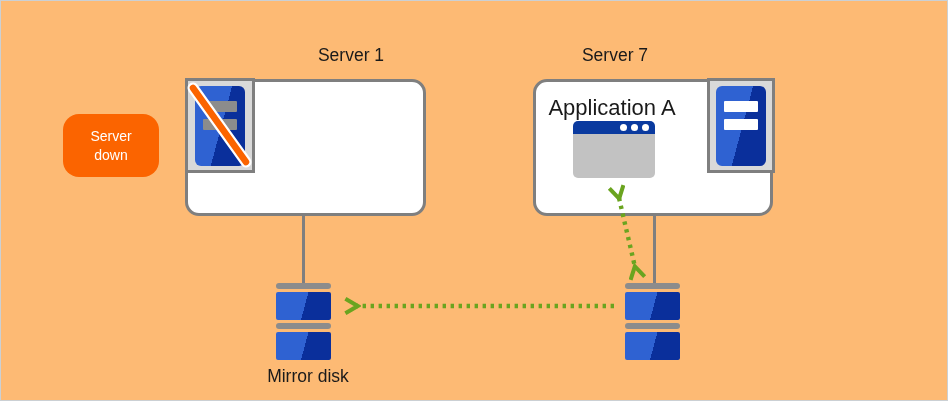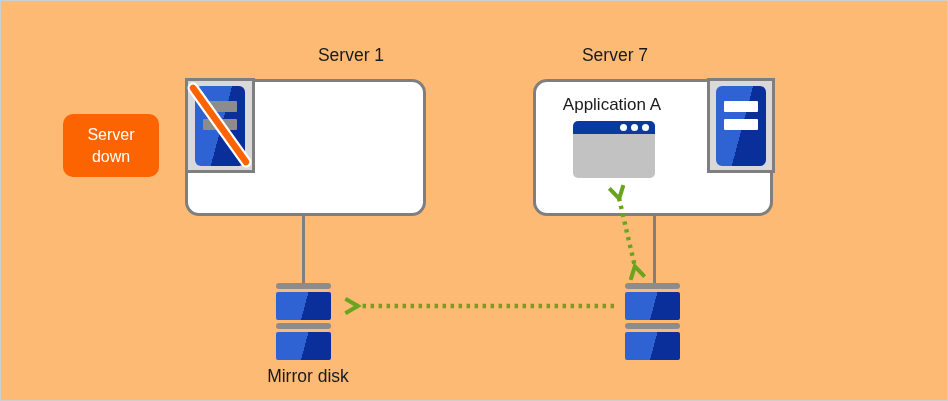--- a/index.html
+++ b/index.html
@@ -37,22 +37,22 @@
     position:relative;width:50px;height:80px;border-radius:6px;
     background:linear-gradient(105deg,var(--server-blue-light) 0 52%,var(--server-blue-dark) 52%);
     display:flex;flex-direction:column;align-items:center;padding-top:15px;box-sizing:border-box;
   }
   .tower .bar{width:34px;height:11px;border-radius:1px;margin-bottom:7px;}
   .tower .bar.on{background:#fff;}
   .tower .bar.off{background:var(--disabled-bar-gray);}
   .slash{position:absolute;left:-3px;top:-3px;width:70px;height:95px;z-index:3;pointer-events:none;}
   .badge{
     position:absolute;left:62px;top:113px;width:96px;height:63px;
-    background:var(--accent-orange);border-radius:10px;
-    color:#fff;font-size:16px;line-height:1.35;
+    background:var(--accent-orange);border-radius:16px;
+    color:#fff;font-size:14px;line-height:1.35;
     display:flex;align-items:center;justify-content:center;text-align:center;
     white-space:normal;padding:0 12px;box-sizing:border-box;z-index:4;
   }
   .appwin{position:absolute;left:572px;top:120px;width:82px;height:57px;border-radius:5px;overflow:hidden;z-index:2;}
   .appwin .bar{height:13px;background:var(--window-bar-blue);display:flex;align-items:center;justify-content:flex-end;gap:4px;padding-right:6px;}
   .appwin .dot{width:7px;height:7px;border-radius:50%;background:#fff;}
   .appwin .body{height:44px;background:var(--window-body-gray);}
   .connector{position:absolute;width:3px;background:var(--box-border);}
   .disk{position:absolute;width:55px;display:flex;flex-direction:column;}
   .disk .cap{height:6px;background:var(--disk-cap-gray);border-radius:3px;}
@@ -79,21 +79,21 @@
     <svg class="slash" viewBox="0 0 70 95">
       <line x1="8" y1="10" x2="61" y2="84" stroke="#ffffff" stroke-width="11" stroke-linecap="round"></line>
       <line x1="8" y1="10" x2="61" y2="84" stroke="var(--accent-orange)" stroke-width="6.5" stroke-linecap="round"></line>
     </svg>
   </div>
 
   <div class="badge">Server down</div>
 
   <div class="lbl" style="left:514px;top:45px;width:200px;">Server 7</div>
   <div class="server-box" style="left:532px;top:78px;width:234px;height:131px;"></div>
-  <div class="lbl" style="left:511px;top:95px;width:200px;font-size:17px;">Application A</div>
+  <div class="lbl" style="left:511px;top:95px;width:200px;font-size:22px;">Application A</div>
   <div class="appwin">
     <div class="bar">
       <span class="dot"></span>
       <span class="dot"></span>
       <span class="dot"></span>
     </div>
     <div class="body"></div>
   </div>
   <div class="icon-frame" style="left:706px;top:77px;width:62px;height:89px;">
     <div class="tower">

